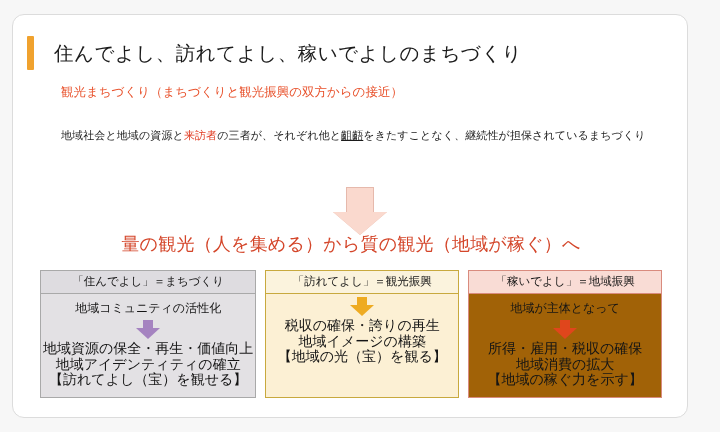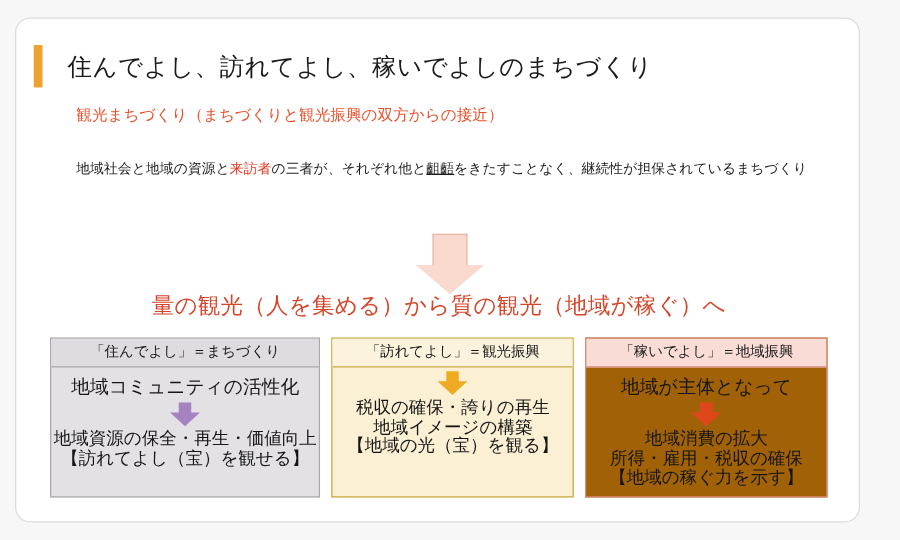--- a/index.html
+++ b/index.html
@@ -151,21 +151,21 @@
   }
   .col-head {
     font-size: 11.5px;
     text-align: center;
     padding: 3px 2px 4px;
     color: #151515;
     border-bottom: 1px solid #b8b8b8;
     white-space: nowrap;
   }
   .col-sub {
-    font-size: 15px;
+    font-size: 12px;
     text-align: center;
     padding: 6px 15px 0;
     color: #151515;
     white-space: nowrap;
   }
   .col-arrow {
     height: 24px;
     display: flex;
     justify-content: center;
     align-items: center;
@@ -251,20 +251,21 @@
       <div class="col-head">「住んでよし」＝まちづくり</div>
       <div class="col-sub">地域コミュニティの活性化</div>
       <div class="col-arrow">
         <div class="mini-arrow">
           <div class="ms"></div>
           <div class="mh"></div>
         </div>
       </div>
       <div class="col-lines">
         <div>地域資源の保全・再生・価値向上</div>
+        <div>地域アイデンティティの確立</div>
         <div>【訪れてよし（宝）を観せる】</div>
       </div>
     </div>
 
     <div class="col col-b">
       <div class="col-head">「訪れてよし」＝観光振興</div>
       <div class="col-arrow">
         <div class="mini-arrow">
           <div class="ms"></div>
           <div class="mh"></div>
@@ -280,21 +281,21 @@
     <div class="col col-c">
       <div class="col-head">「稼いでよし」＝地域振興</div>
       <div class="col-sub">地域が主体となって</div>
       <div class="col-arrow">
         <div class="mini-arrow">
           <div class="ms"></div>
           <div class="mh"></div>
         </div>
       </div>
       <div class="col-lines">
+        <div>所得・雇用・税収の確保</div>
         <div>地域消費の拡大</div>
-        <div>所得・雇用・税収の確保</div>
         <div>【地域の稼ぐ力を示す】</div>
       </div>
     </div>
 
   </div>
 
 </div>
 
 </body></html>

